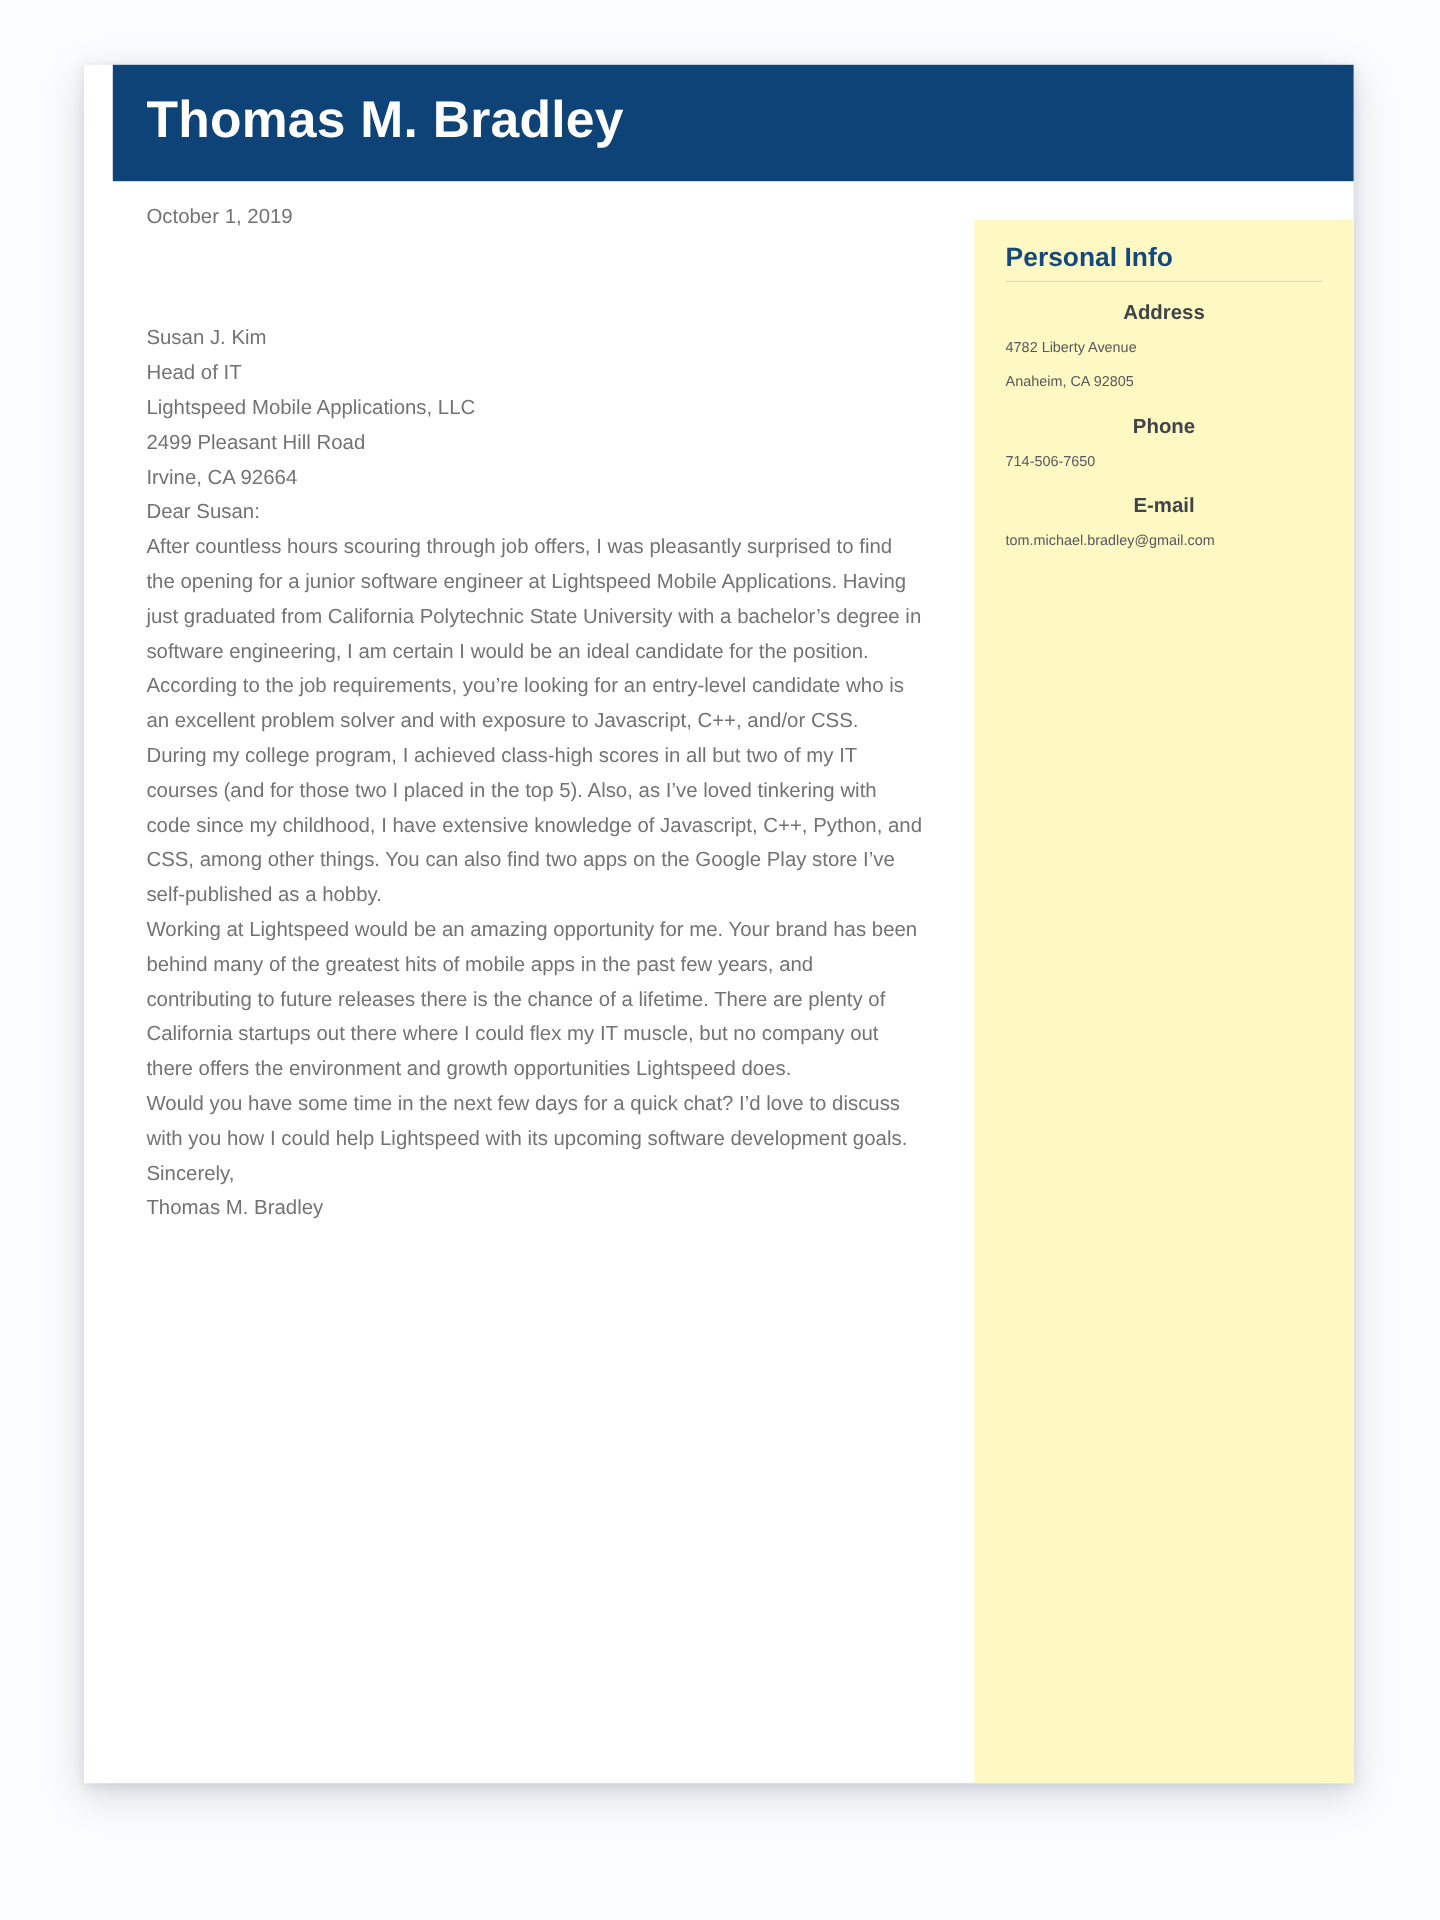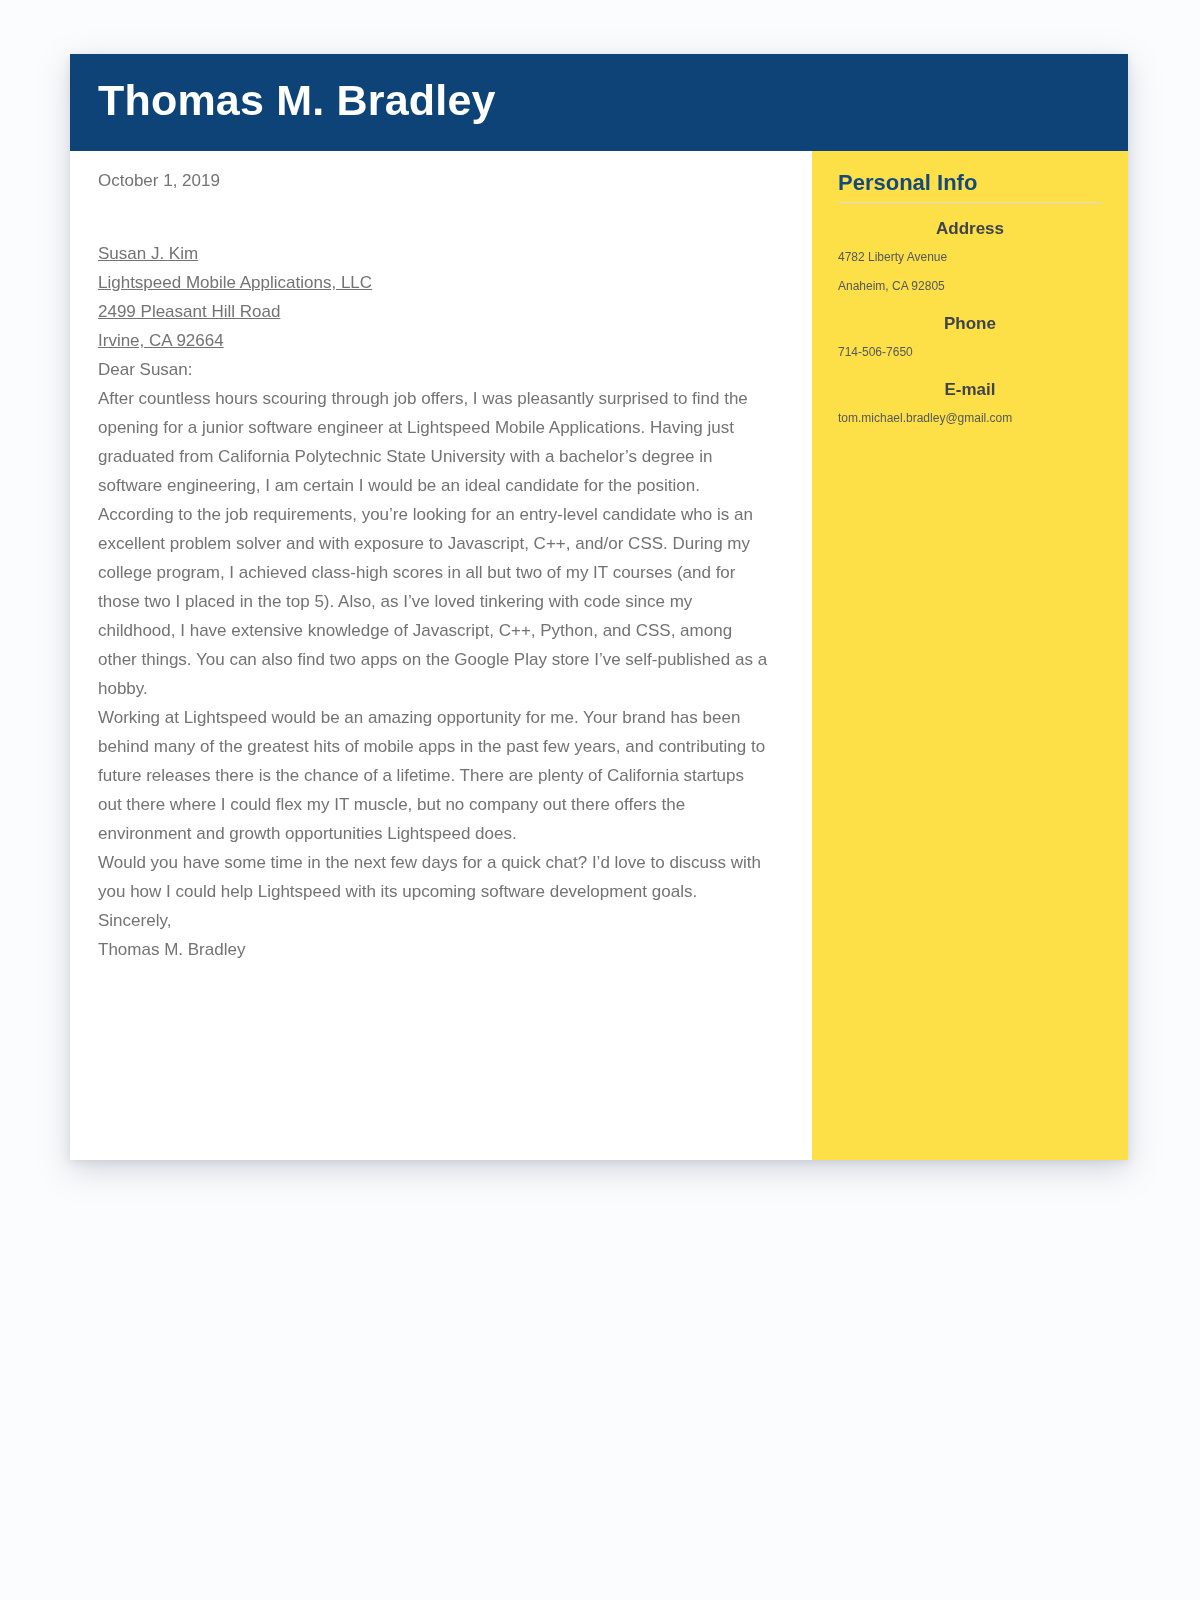--- a/index.html
+++ b/index.html
@@ -9,25 +9,26 @@
     width: 1200px;
     height: 1600px;
     background: #fbfcfd;
     font-family: "Liberation Sans", sans-serif;
   }
   .page {
     position: absolute;
     left: 70px;
     top: 54px;
     width: 1058px;
-    height: 1106px;
+    height: 1432px;
     background: #ffffff;
     box-shadow: 0 10px 30px rgba(120, 130, 148, 0.30), 0 2px 8px rgba(120, 130, 148, 0.18);
     display: flex;
     flex-direction: column;
+    padding-left: 24px;
   }
   .doc-header {
     flex: 0 0 97px;
     background: #0d4377;
     display: flex;
     align-items: center;
     padding-left: 28px;
   }
   .doc-header .name {
     margin: 0;
@@ -45,31 +46,32 @@
   }
   .letter-col {
     flex: 1 1 auto;
     padding: 15px 42px 0 28px;
     color: #737373;
     font-size: 17px;
     line-height: 29px;
   }
   .letter-col p { margin: 0; }
   .date-line { margin: 0; }
-  .recipient-block { margin-top: 44px; text-decoration: underline; }
+  .recipient-block { margin-top: 72px; }
   .salutation { margin-top: 68px; }
   .body-para { margin-top: 28px; }
   .closing { margin-top: 28px; }
   .signature { margin-top: 28px; }
 
   .side-col {
     flex: 0 0 316px;
     width: 316px;
-    background: #fde047;
+    background: #fef9c3;
     padding: 19px 26px 0 26px;
+    margin-top: 32px;
   }
   .side-title {
     margin: 0;
     color: #15497c;
     font-size: 22px;
     font-weight: bold;
     line-height: 26px;
   }
   .side-divider {
     border: none;
@@ -100,20 +102,21 @@
     <h1 class="name">Thomas M. Bradley</h1>
   </div>
 
   <div class="doc-body">
 
     <div class="letter-col">
       <p class="date-line">October 1, 2019</p>
 
       <div class="recipient-block">
         <p>Susan J. Kim</p>
+        <p>Head of IT</p>
         <p>Lightspeed Mobile Applications, LLC</p>
         <p>2499 Pleasant Hill Road</p>
         <p>Irvine, CA 92664</p>
       </div>
 
       <p class="salutation">Dear Susan:</p>
 
       <p class="body-para">After countless hours scouring through job offers, I was pleasantly surprised to find the opening for a junior software engineer at Lightspeed Mobile Applications. Having just graduated from California Polytechnic State University with a bachelor’s degree in software engineering, I am certain I would be an ideal candidate for the position.</p>
       <p class="body-para">According to the job requirements, you’re looking for an entry-level candidate who is an excellent problem solver and with exposure to Javascript, C++, and/or CSS. During my college program, I achieved class-high scores in all but two of my IT courses (and for those two I placed in the top 5). Also, as I’ve loved tinkering with code since my childhood, I have extensive knowledge of Javascript, C++, Python, and CSS, among other things. You can also find two apps on the Google Play store I’ve self-published as a hobby.</p>
       <p class="body-para">Working at Lightspeed would be an amazing opportunity for me. Your brand has been behind many of the greatest hits of mobile apps in the past few years, and contributing to future releases there is the chance of a lifetime. There are plenty of California startups out there where I could flex my IT muscle, but no company out there offers the environment and growth opportunities Lightspeed does.</p>

